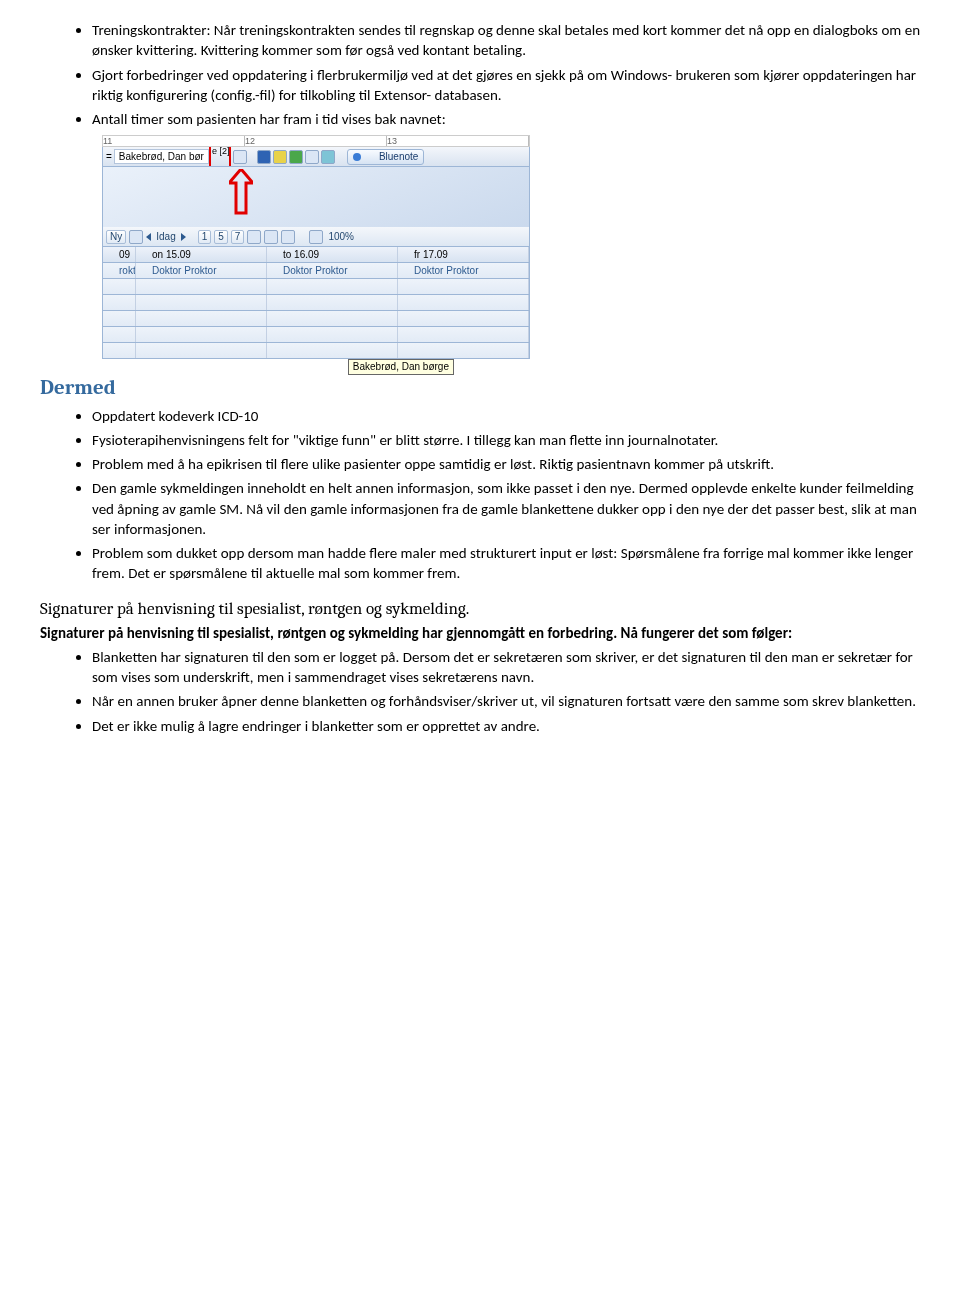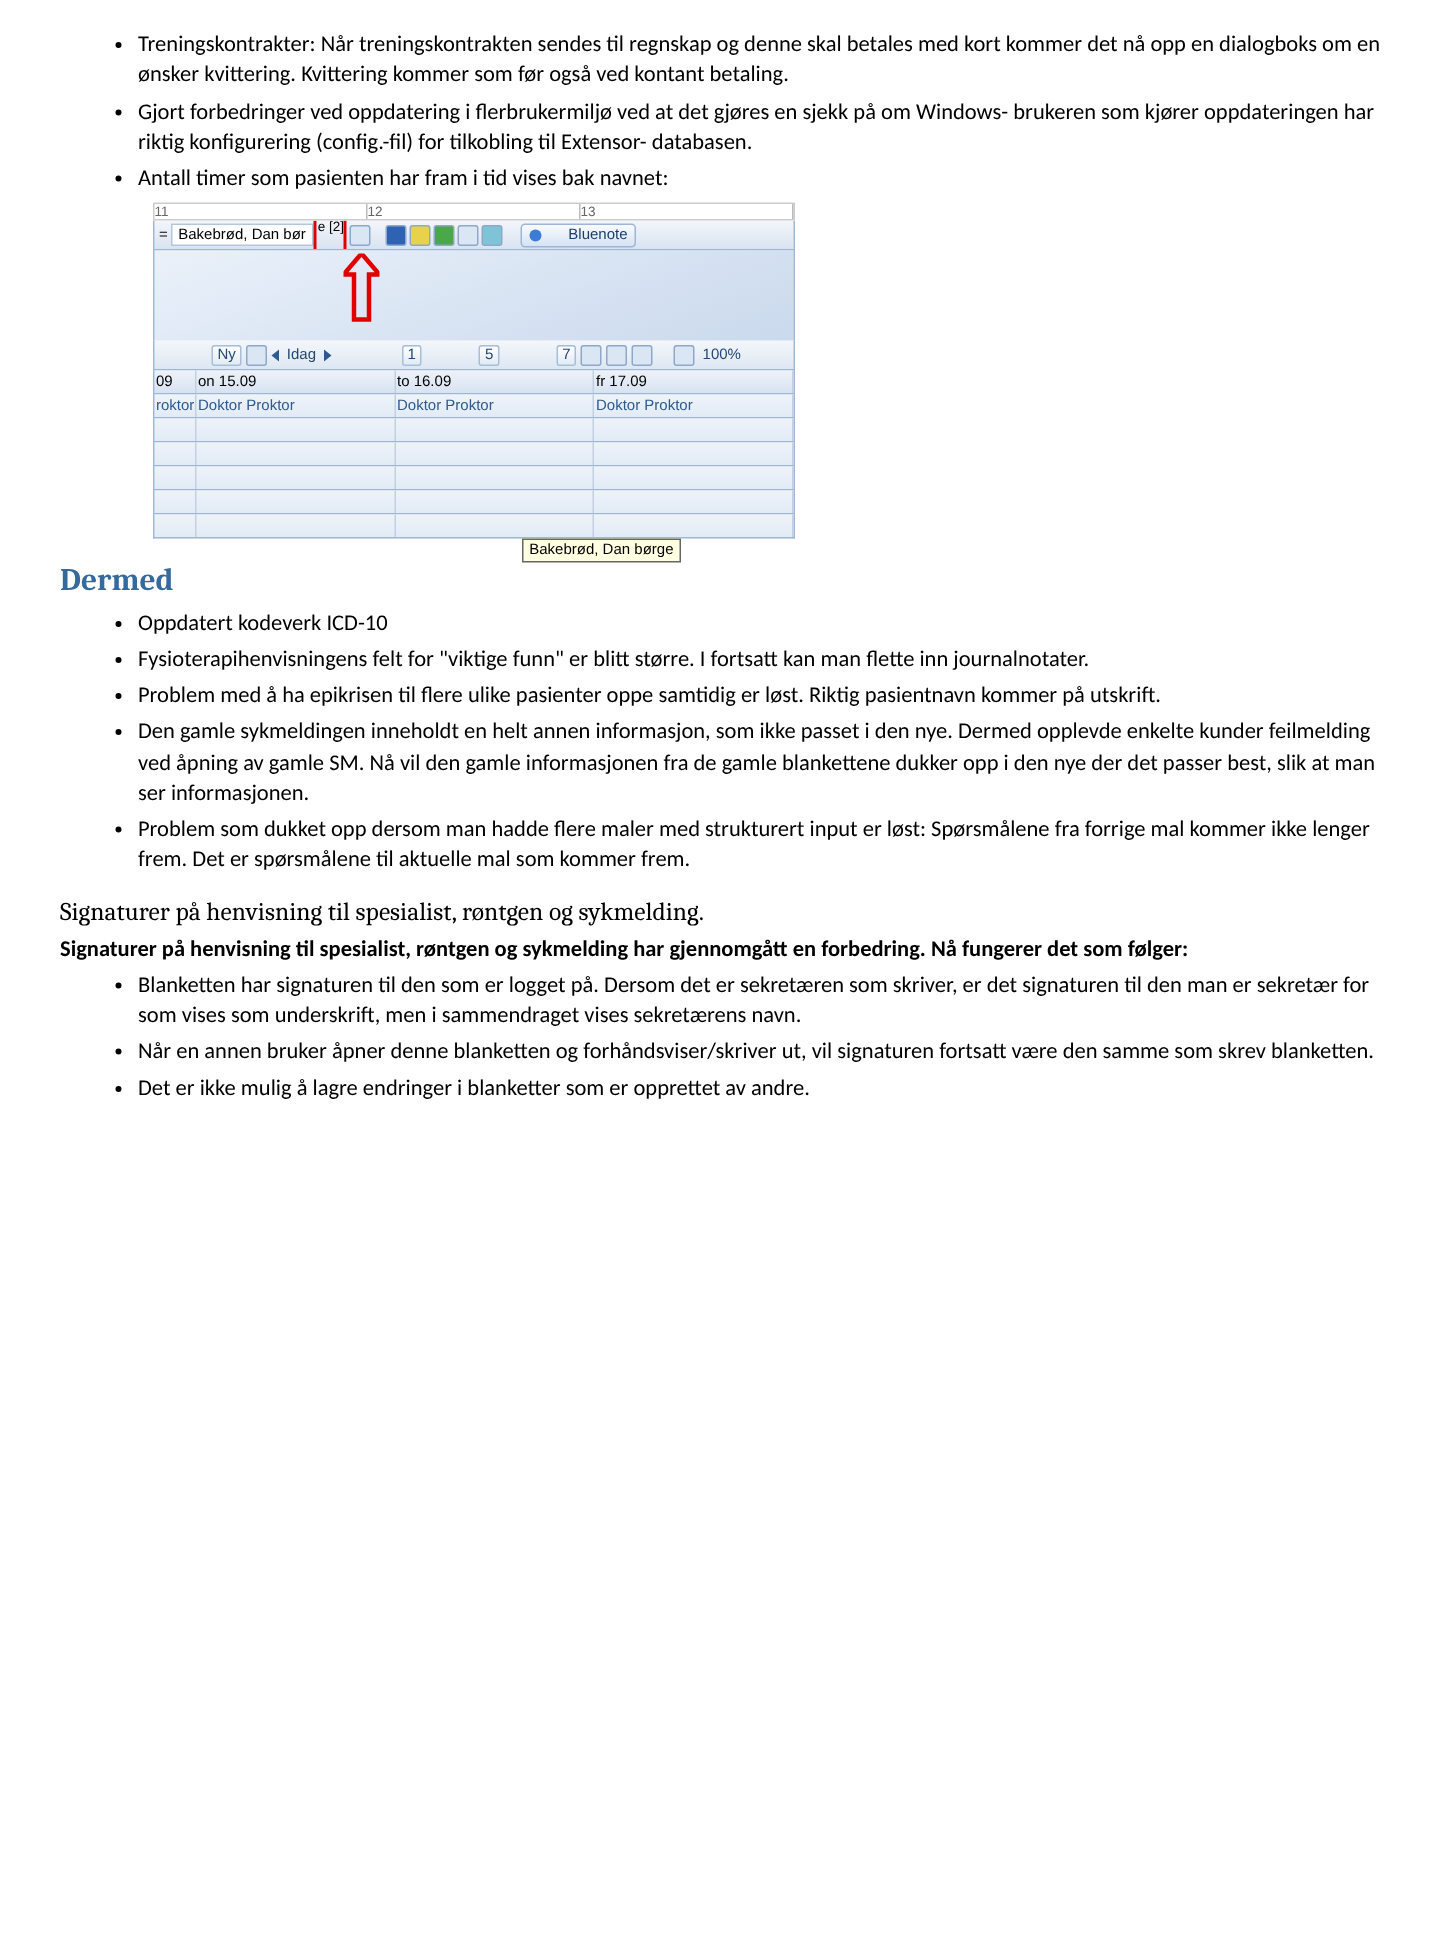--- a/index.html
+++ b/index.html
@@ -103,30 +103,30 @@
     color:#e10000;
   }
   .toolbar2{
     display:flex;align-items:center;height:20px;
     background:linear-gradient(#f4f7fb,#dde7f3);
     border:1px solid #9db6d6;border-top:none;
     padding:0 3px;gap:3px;font-size:10px;color:#24486f;
     overflow:hidden;
   }
   .tb-text{padding:0 2px;}
-  .mini-btn{border:1px solid #a8bdd8;background:linear-gradient(#fff,#e1eaf5);border-radius:2px;padding:0 3px;height:14px;line-height:12px;margin-left:35px;}
+  .mini-btn{border:1px solid #a8bdd8;background:linear-gradient(#fff,#e1eaf5);border-radius:2px;padding:0 3px;height:14px;line-height:12px;}
   .tri-left,.tri-right{width:0;height:0;border-top:4px solid transparent;border-bottom:4px solid transparent;}
   .tri-left{border-right:5px solid #2d5a8f;}
   .tri-right{border-left:5px solid #2d5a8f;}
   .sched-head{
     display:flex;height:16px;background:linear-gradient(#edf2fa,#d8e3f1);
     border:1px solid #9db6d6;border-top:none;font-size:10px;
   }
   .sched-head > div, .sched-row > div{
-    flex:1;border-right:1px solid #c3d0e3;padding:0 1px;line-height:15px;
+    flex:1;border-right:1px solid #c3d0e3;padding:0 16px;line-height:15px;
     overflow:hidden;white-space:nowrap;
   }
   .sched-head > div:first-child,.sched-row > div:first-child{flex:0 0 28px;}
   .sched-row{
     display:flex;height:16px;background:linear-gradient(#eef3fa,#e2ebf6);
     border:1px solid #9db6d6;border-top:none;font-size:10px;color:#2d5a8f;
   }
   .sched-row.empty > div{color:transparent;}
   .tooltip-name{
     position:absolute;right:76px;bottom:-16px;
@@ -237,21 +237,21 @@
         <div></div>
         <div></div>
       </div>
     <span class="tooltip-name">Bakebrød, Dan børge</span>
   </div>
 </div>
 
 <h2 class="section">Dermed</h2>
 <ul class="doc-list">
   <li>Oppdatert kodeverk ICD-10</li>
-  <li>Fysioterapihenvisningens felt for "viktige funn" er blitt større. I fortsatt kan man flette inn journalnotater.</li>
+  <li>Fysioterapihenvisningens felt for "viktige funn" er blitt større. I tillegg kan man flette inn journalnotater.</li>
   <li>Problem med å ha epikrisen til flere ulike pasienter oppe samtidig er løst. Riktig pasientnavn kommer på utskrift.</li>
   <li>Den gamle sykmeldingen inneholdt en helt annen informasjon, som ikke passet i den nye. Dermed opplevde enkelte kunder feilmelding ved åpning av gamle SM. Nå vil den gamle informasjonen fra de gamle blankettene dukker opp i den nye der det passer best, slik at man ser informasjonen.</li>
   <li>Problem som dukket opp dersom man hadde flere maler med strukturert input er løst: Spørsmålene fra forrige mal kommer ikke lenger frem. Det er spørsmålene til aktuelle mal som kommer frem.</li>
 </ul>
 
 <h3 class="subsection">Signaturer på henvisning til spesialist, røntgen og sykmelding.</h3>
 <p class="para">Signaturer på henvisning til spesialist, røntgen og sykmelding har gjennomgått en forbedring. Nå fungerer det som følger:</p>
 <ul class="doc-list">
   <li>Blanketten har signaturen til den som er logget på. Dersom det er sekretæren som skriver, er det signaturen til den man er sekretær for som vises som underskrift, men i sammendraget vises sekretærens navn.</li>
   <li>Når en annen bruker åpner denne blanketten og forhåndsviser/skriver ut, vil signaturen fortsatt være den samme som skrev blanketten.</li>

